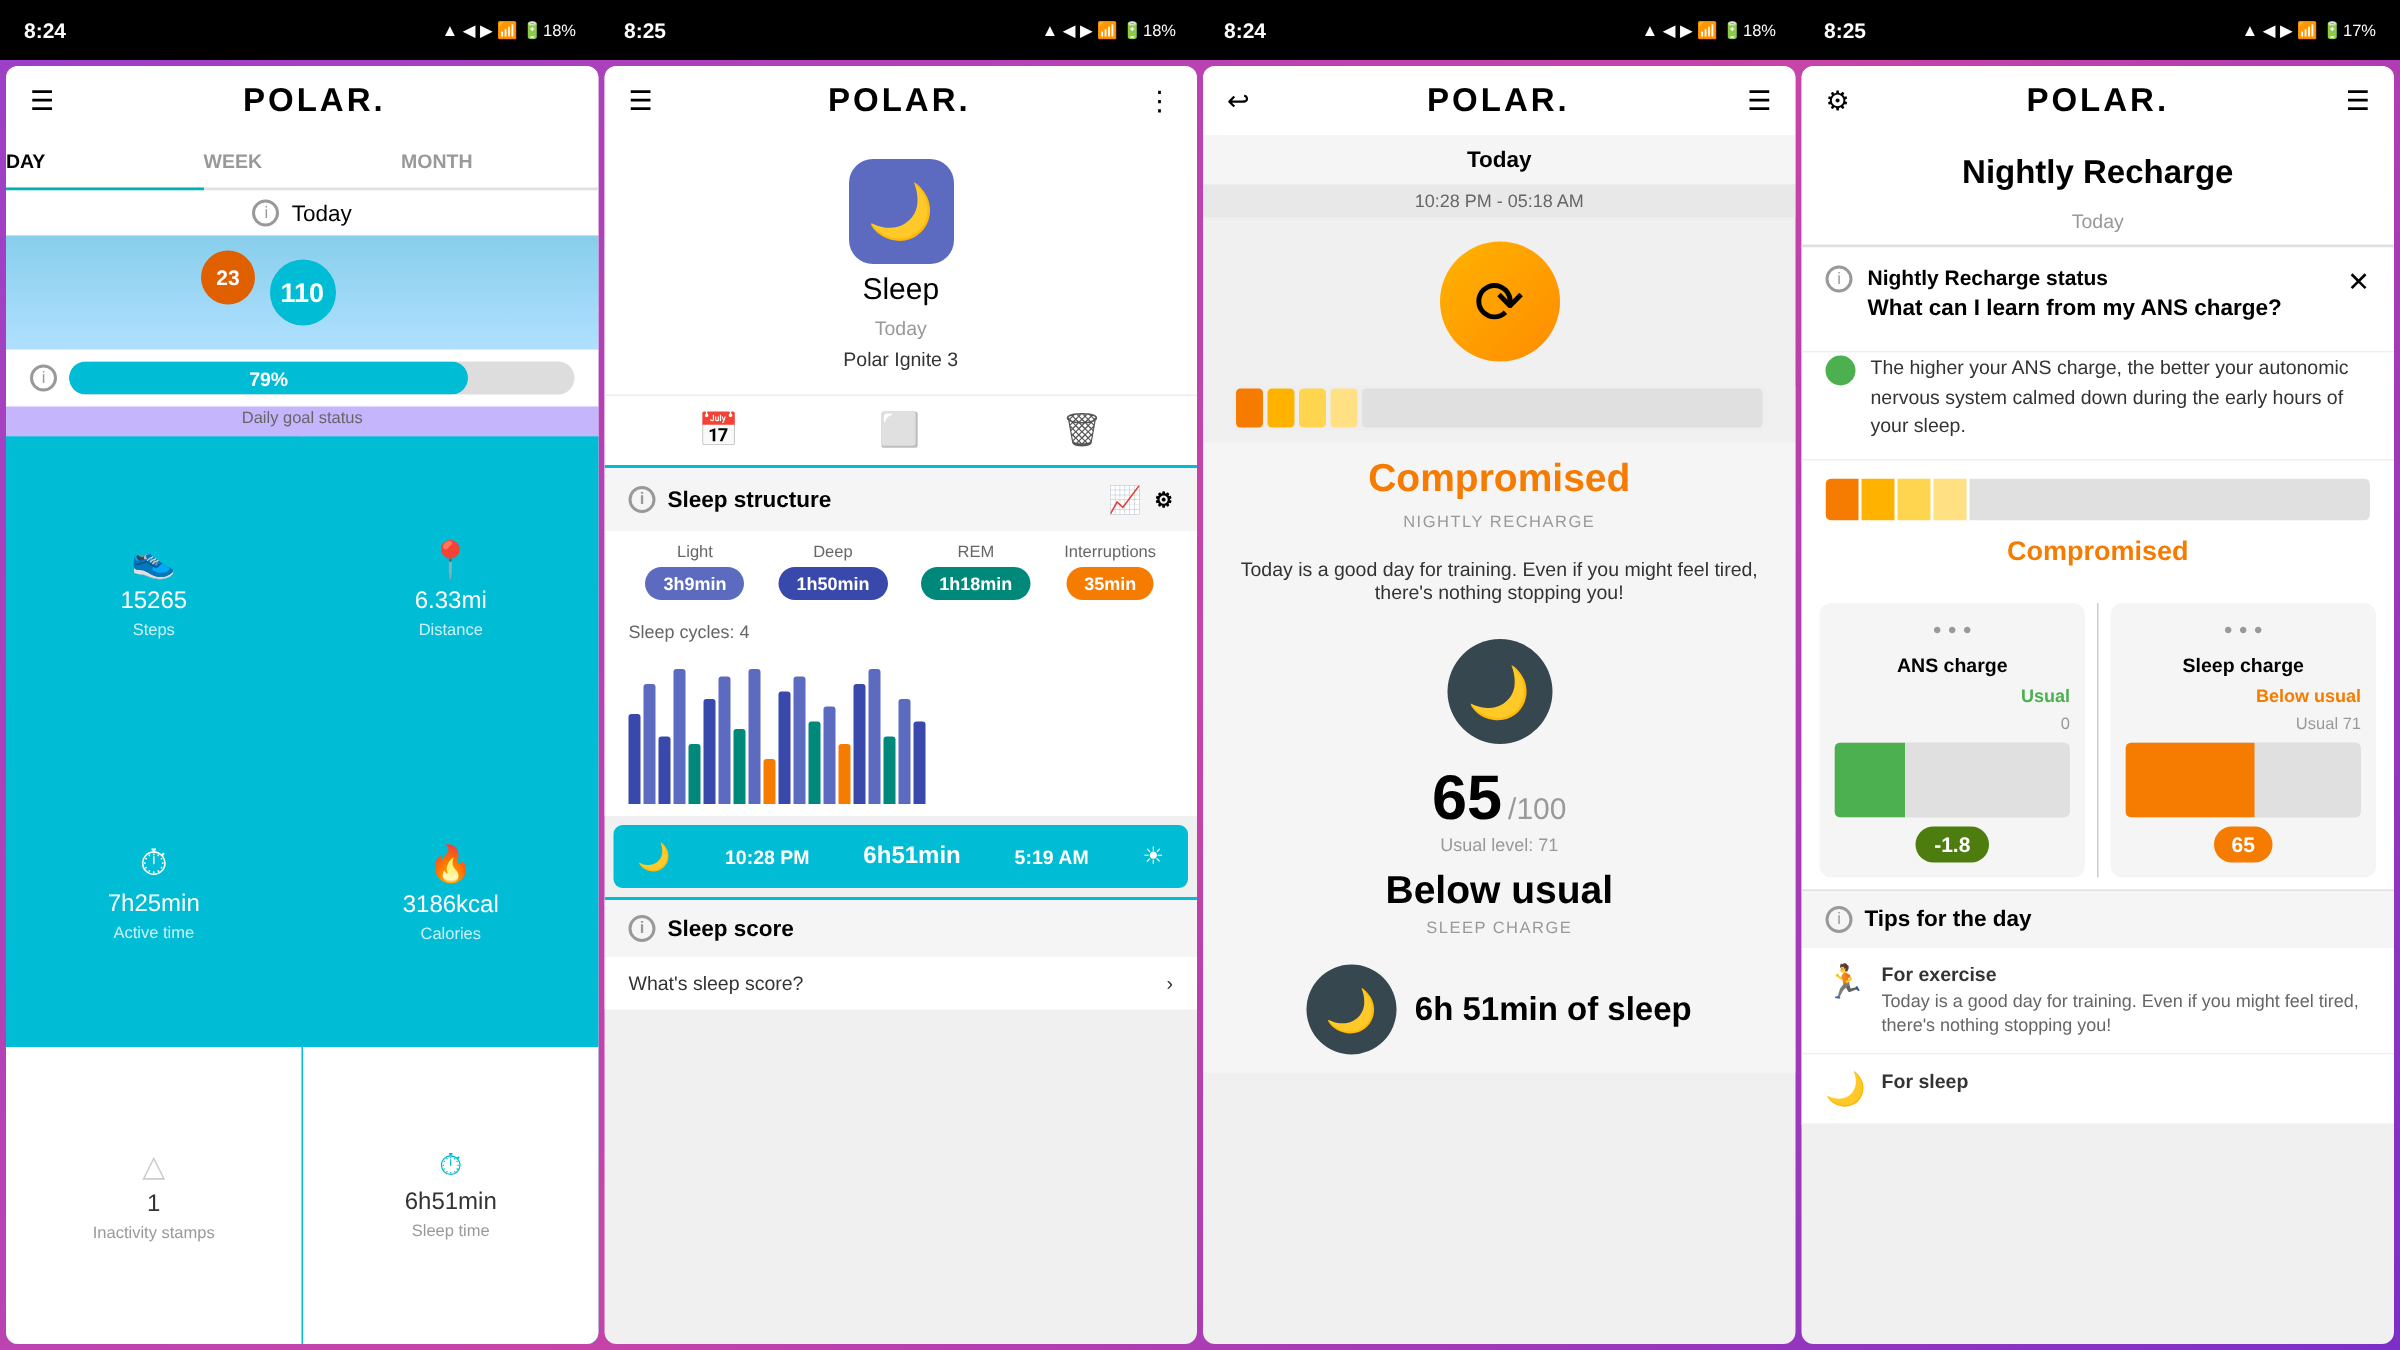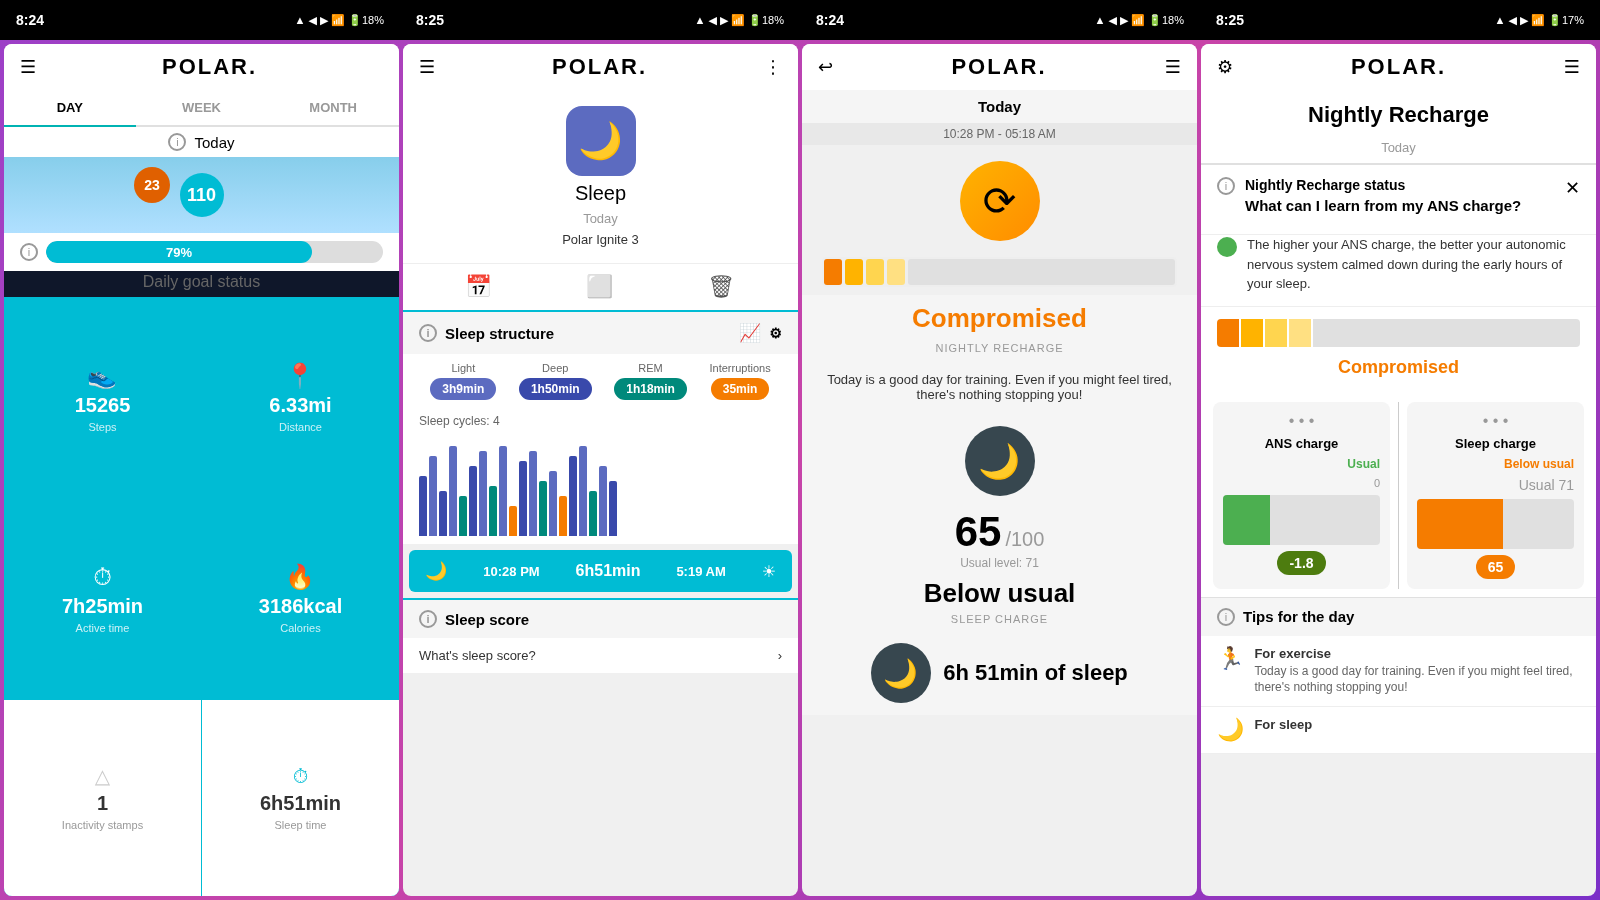--- a/index.html
+++ b/index.html
@@ -65,21 +65,21 @@
     .header-icon { font-size: 18px; }
 
     
     .tabs {
       display: flex;
       background: #fff;
       border-bottom: 2px solid #e0e0e0;
     }
     .tab {
       flex: 1;
-      text-align: center;
+      text-align: left;
       padding: 10px 0;
       font-size: 13px;
       font-weight: 600;
       color: #999;
       cursor: pointer;
     }
     .tab.active {
       color: #000;
       border-bottom: 2px solid #00b3b3;
       margin-bottom: -2px;
@@ -160,45 +160,45 @@
       background: #00bcd4;
       border-radius: 11px;
       display: flex;
       align-items: center;
       justify-content: center;
       color: #fff;
       font-size: 13px;
       font-weight: bold;
     }
     .progress-label {
-      font-size: 16px;
+      font-size: 11px;
       color: #666;
       text-align: center;
       padding: 2px 0 6px;
-      background: #0f172a;
+      background: #c4b5fd;
     }
 
     .s1-stats-grid {
       background: #00bcd4;
       display: grid;
       grid-template-columns: 1fr 1fr;
       gap: 1px;
       flex: 1;
     }
     .stat-cell {
       background: #00bcd4;
       display: flex;
       flex-direction: column;
       align-items: center;
       justify-content: center;
       padding: 14px 8px;
       gap: 4px;
     }
     .stat-icon { font-size: 24px; color: #fff; }
-    .stat-value { font-size: 20px; font-weight: bold; color: #fff; }
+    .stat-value { font-size: 16px; font-weight: normal; color: #fff; }
     .stat-label { font-size: 11px; color: rgba(255,255,255,0.8); }
     .stat-cell.white-bg { background: #fff; }
     .stat-cell.white-bg .stat-value { color: #333; }
     .stat-cell.white-bg .stat-label { color: #999; }
     .stat-cell.white-bg .stat-icon { color: #00bcd4; }
 
     
     .s2-sleep-header {
       display: flex;
       flex-direction: column;
@@ -821,21 +821,21 @@
         </div>
         <div class="s4-charge-num-row">
           <span class="s4-charge-num green-bg">-1.8</span>
         </div>
       </div>
       <div class="s4-divider"></div>
       <div class="s4-charge-card">
         <div class="s4-charge-dots">• • •</div>
         <div class="s4-charge-title">Sleep charge</div>
         <div class="s4-charge-status below">Below usual</div>
-        <div style="font-size:14px;color:#999;text-align:right">Usual 71</div>
+        <div style="font-size:11px;color:#999;text-align:right">Usual 71</div>
         <div class="s4-bar-area">
           <div class="s4-bar-fill-sleep"></div>
         </div>
         <div class="s4-charge-num-row">
           <span class="s4-charge-num orange-bg">65</span>
         </div>
       </div>
     </div>
 
     <div class="s4-tips-header">

